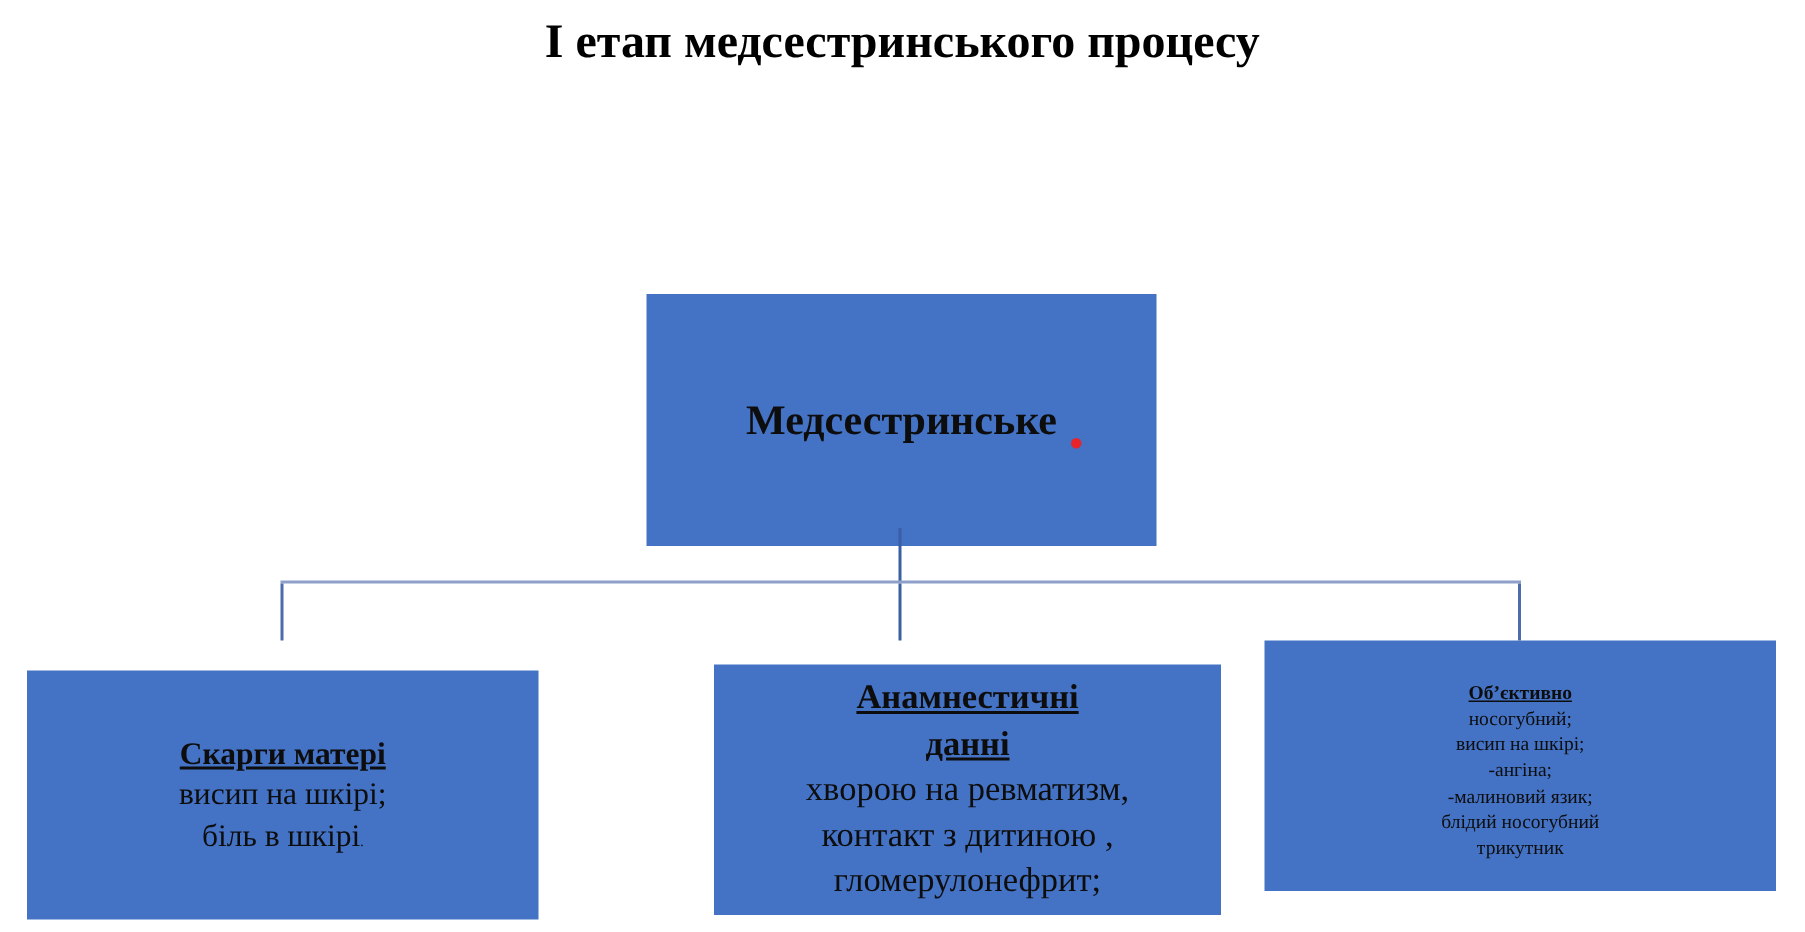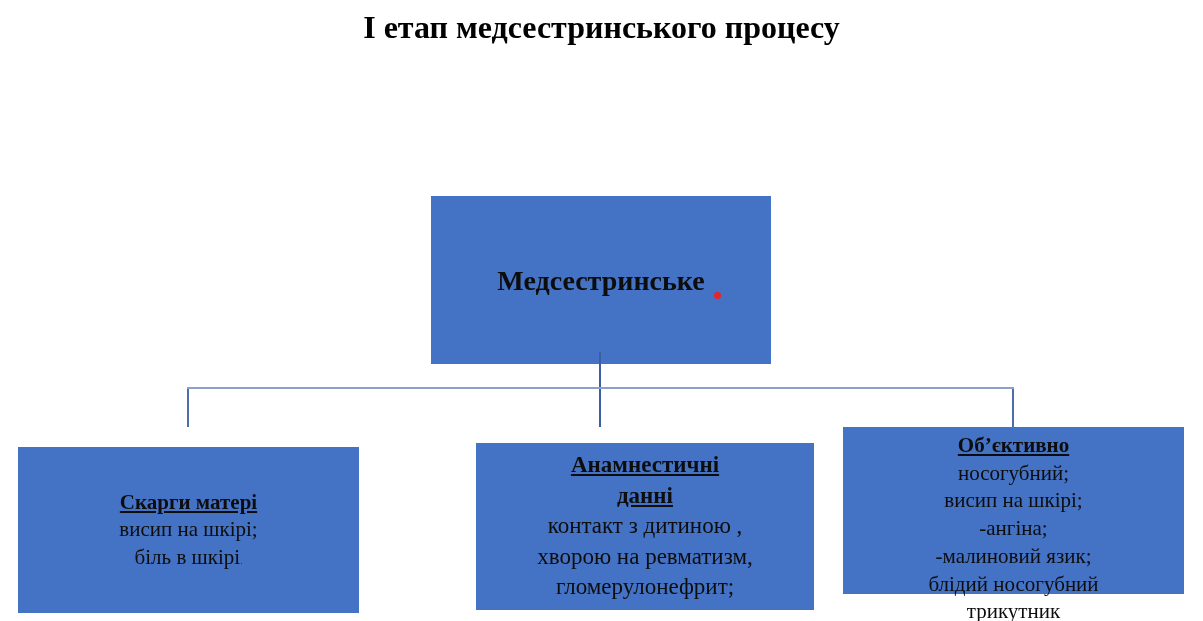--- a/index.html
+++ b/index.html
@@ -65,23 +65,23 @@
     height: 167px;
     font-size: 23px;
     line-height: 1.33;
     margin-left: 44px;
   }
   .box-right {
     left: 843px;
     top: 427px;
     width: 341px;
     height: 167px;
-    font-size: 21px;
+    font-size: 13px;
     line-height: 1.32;
-    justify-content: space-between;
+    justify-content: center;
     padding-top: 5px;
   }
   .heading {
     font-weight: bold;
     text-decoration: underline;
     display: block;
   }
   .line { display: block; }
   .small-suffix {
     font-size: 9px;
@@ -126,22 +126,22 @@
 
   <div class="box box-left">
     <span class="heading">Скарги матері</span>
     <span class="line">висип на шкірі;</span>
     <span class="line"><span>біль в шкірі</span><span class="small-suffix">.</span></span>
   </div>
 
   <div class="box box-mid">
     <span class="heading">Анамнестичні</span>
     <span class="heading">данні</span>
+    <span class="line">хворою на ревматизм,</span>
     <span class="line">контакт з дитиною ,</span>
-    <span class="line">хворою на ревматизм,</span>
     <span class="line">гломерулонефрит;</span>
   </div>
 
   <div class="box box-right">
     <span class="heading">Об’єктивно</span>
     <span class="line">носогубний;</span>
     <span class="line">висип на шкірі;</span>
     <span class="line">-ангіна;</span>
     <span class="line">-малиновий язик;</span>
     <span class="line">блідий носогубний</span>

